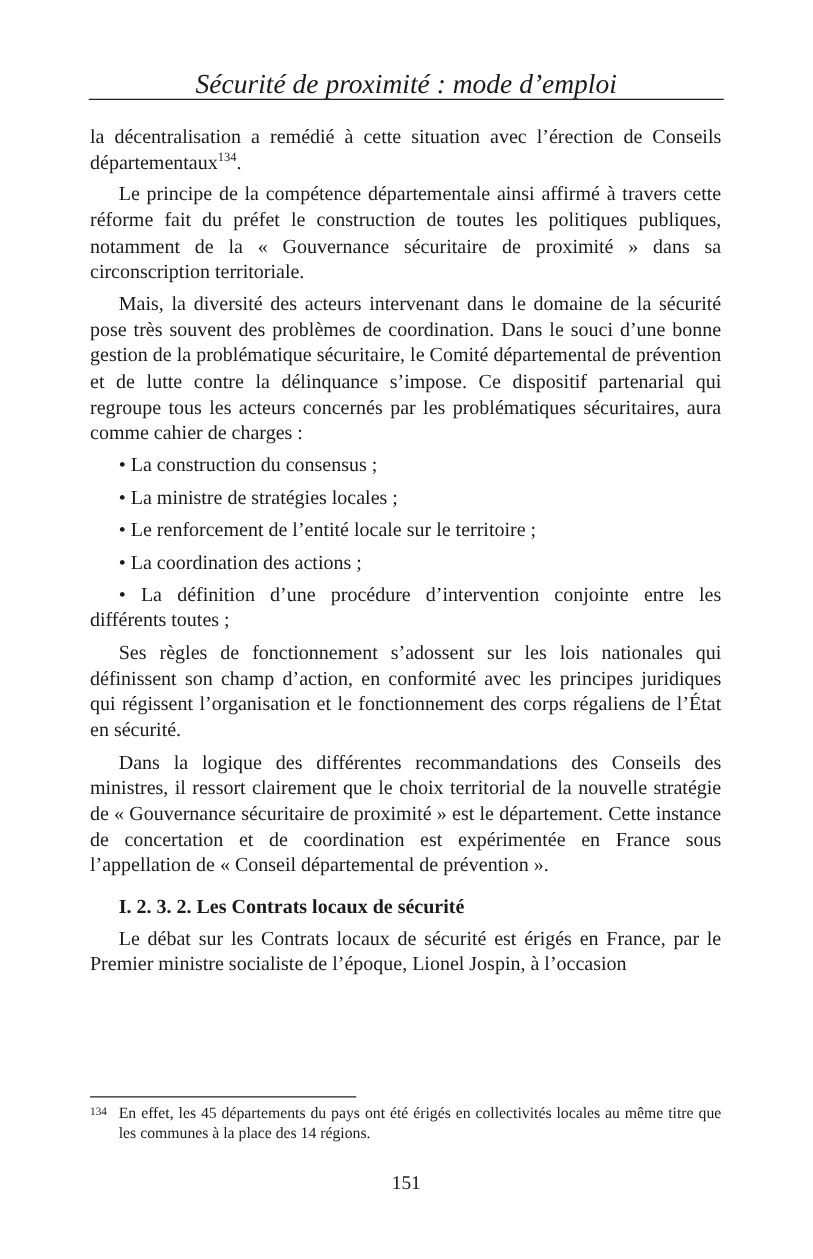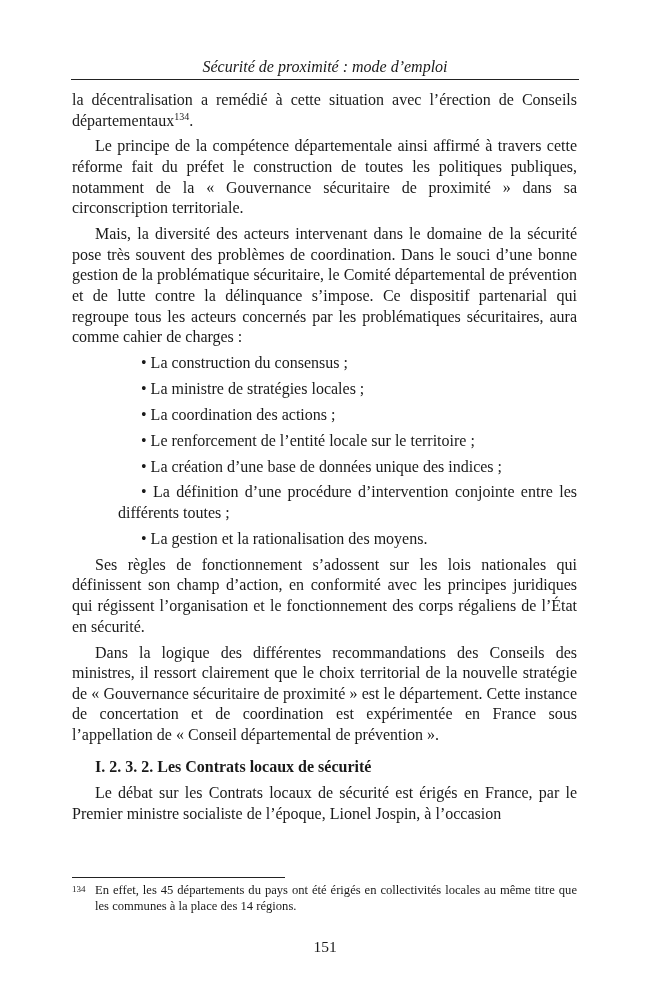--- a/index.html
+++ b/index.html
@@ -1,26 +1,26 @@
 <!DOCTYPE html>
 <html><head>
 <meta charset="utf-8">
 <style>
   html, body { margin: 0; padding: 0; background: #ffffff; }
   body { width: 650px; height: 1007px; position: relative; overflow: hidden;
          font-family: "Liberation Serif", "DejaVu Serif", serif; color: #1a1a1a; }
   .running-head { position: absolute; left: 71px; width: 508px; top: 57px;
-         text-align: center; font-style: italic; font-size: 16px; line-height: 20px; }
+         text-align: center; font-style: italic; font-size: 22px; line-height: 20px; }
   .head-rule { position: absolute; left: 71px; width: 508px; top: 79px; height: 0;
          border-top: 1.2px solid #222; }
-  .body { position: absolute; left: 72px; width: 505px; top: 90px;
+  .body { position: absolute; left: 72px; width: 505px; top: 100px;
          font-size: 16px; line-height: 20.6px; text-align: justify; }
   .body p { margin: 0 0 5.3px 0; text-indent: 23px; }
   .body p.noindent { text-indent: 0; }
-  .body p.bullet { text-indent: 23px; margin-left: 46px; }
+  .body p.bullet { text-indent: 23px; }
   .body p.heading { font-weight: bold; text-indent: 23px; margin-top: 12px; margin-bottom: 5.3px; }
   sup { font-size: 10px; line-height: 0; vertical-align: 6px; }
   .fn-rule { position: absolute; left: 72px; width: 213px; top: 877px; height: 0;
          border-top: 1px solid #222; }
   .footnote { position: absolute; left: 72px; width: 505px; top: 883px;
          font-size: 12.6px; line-height: 15.8px; text-align: justify; }
   .footnote .fn-num { position: absolute; left: 0; top: -1px; font-size: 9px; }
   .footnote .fn-text { display: block; padding-left: 23px; }
   .page-number { position: absolute; left: 0; width: 650px; top: 938px;
          text-align: center; font-size: 15.5px; }
@@ -30,25 +30,23 @@
 
 <div class="running-head">Sécurité de proximité : mode d’emploi</div>
 <div class="head-rule"></div>
 
 <div class="body">
   <p class="noindent"><span>la décentralisation a remédié à cette situation avec l’érection de Conseils départementaux</span><sup>134</sup><span>.</span></p>
   <p>Le principe de la compétence départementale ainsi affirmé à travers cette réforme fait du préfet le construction de toutes les politiques publiques, notamment de la « Gouvernance sécuritaire de proximité » dans sa circonscription territoriale.</p>
   <p>Mais, la diversité des acteurs intervenant dans le domaine de la sécurité pose très souvent des problèmes de coordination. Dans le souci d’une bonne gestion de la problématique sécuritaire, le Comité départemental de prévention et de lutte contre la délinquance s’impose. Ce dispositif partenarial qui regroupe tous les acteurs concernés par les problématiques sécuritaires, aura comme cahier de charges :</p>
   <p class="bullet">• La construction du consensus ;</p>
   <p class="bullet">• La ministre de stratégies locales ;</p>
+  <p class="bullet">• Le renforcement de l’entité locale sur le territoire ;</p>
   <p class="bullet">• La coordination des actions ;</p>
-  <p class="bullet">• Le renforcement de l’entité locale sur le territoire ;</p>
-  <p class="bullet">• La création d’une base de données unique des indices ;</p>
   <p class="bullet">• La définition d’une procédure d’intervention conjointe entre les différents toutes ;</p>
-  <p class="bullet">• La gestion et la rationalisation des moyens.</p>
   <p>Ses règles de fonctionnement s’adossent sur les lois nationales qui définissent son champ d’action, en conformité avec les principes juridiques qui régissent l’organisation et le fonctionnement des corps régaliens de l’État en sécurité.</p>
   <p>Dans la logique des différentes recommandations des Conseils des ministres, il ressort clairement que le choix territorial de la nouvelle stratégie de « Gouvernance sécuritaire de proximité » est le département. Cette instance de concertation et de coordination est expérimentée en France sous l’appellation de « Conseil départemental de prévention ».</p>
   <p class="heading">I. 2. 3. 2. Les Contrats locaux de sécurité</p>
   <p>Le débat sur les Contrats locaux de sécurité est érigés en France, par le Premier ministre socialiste de l’époque, Lionel Jospin, à l’occasion</p>
 </div>
 
 <div class="fn-rule"></div>
 <div class="footnote">
   <span class="fn-num">134</span>
   <span class="fn-text">En effet, les 45 départements du pays ont été érigés en collectivités locales au même titre que les communes à la place des 14 régions.</span>

